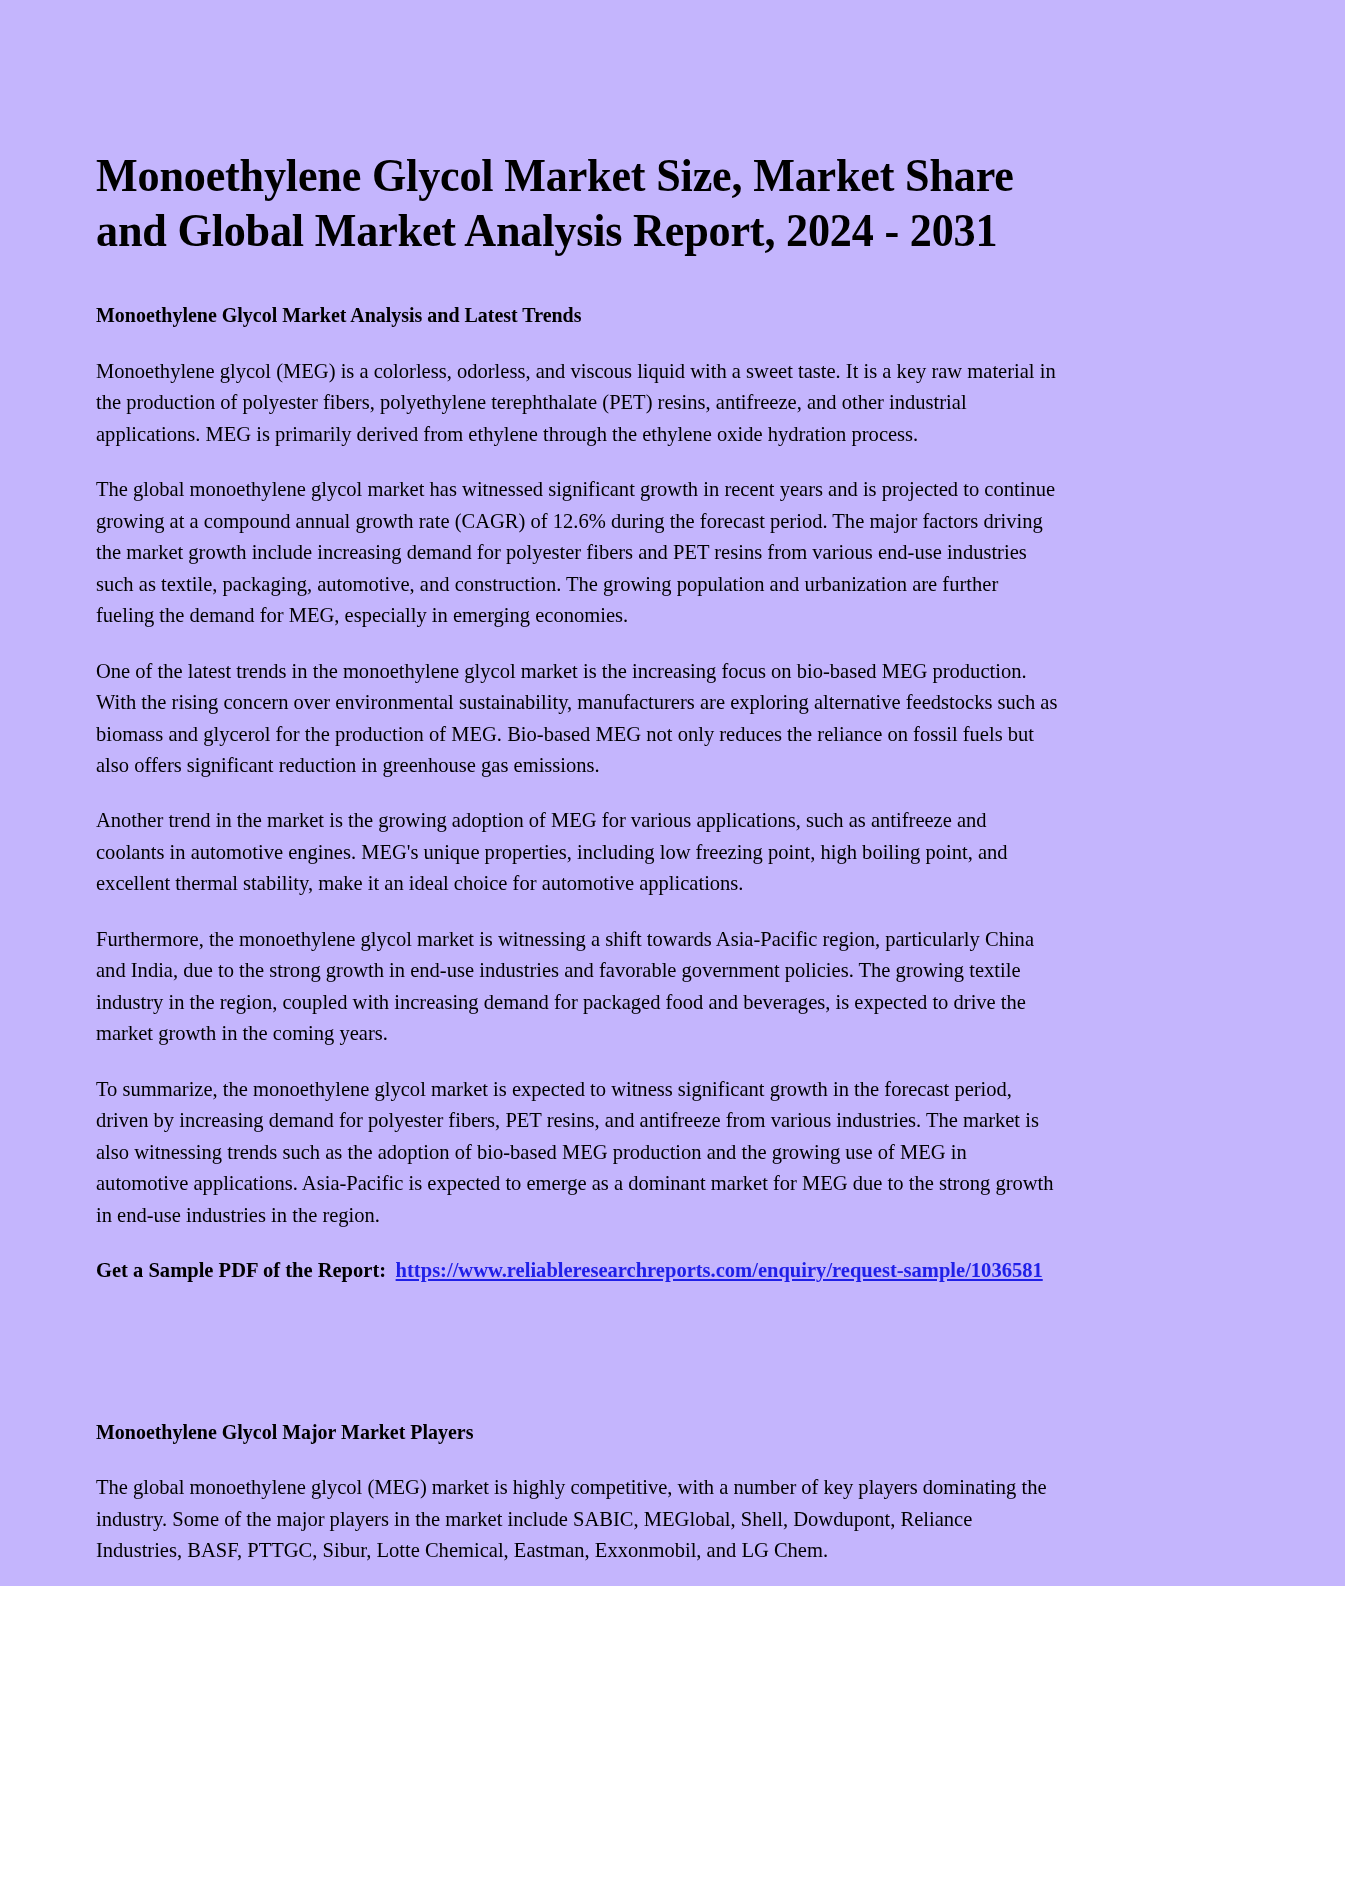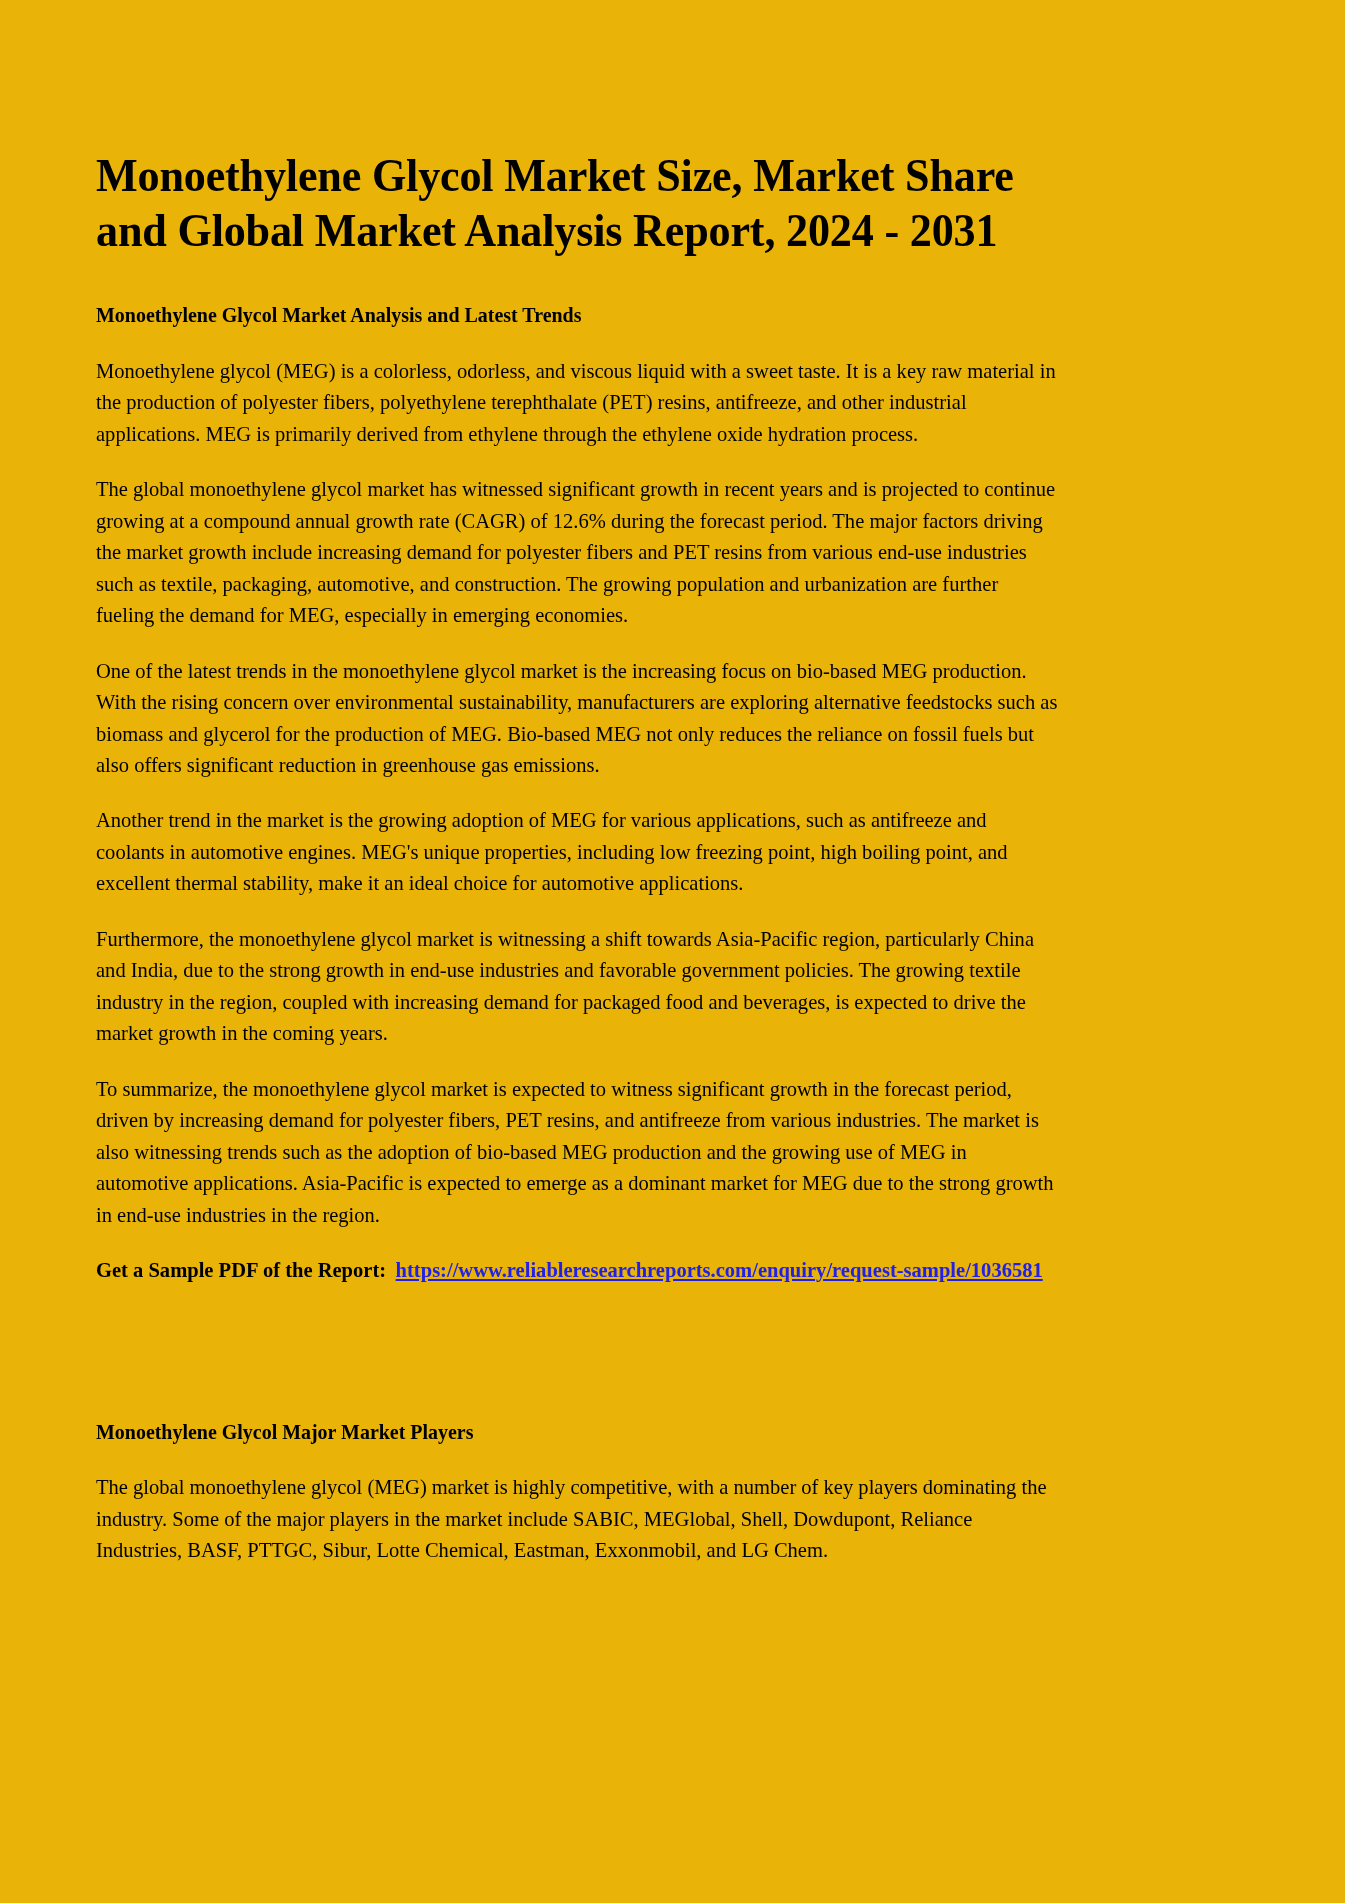--- a/index.html
+++ b/index.html
@@ -9,24 +9,24 @@
   }
   body {
     width: 1345px;
     height: 1903px;
     font-family: "Liberation Serif", "DejaVu Serif", serif;
     color: #000000;
     -webkit-font-smoothing: antialiased;
   }
   .page {
     width: 1345px;
-    height: 1903px;
+    height: 1586px;
     box-sizing: border-box;
     padding: 148px 96px 60px 96px;
-    background: #eab308;
+    background: #c4b5fd;
     position: relative;
   }
   .content {
     width: 962px;
   }
   
   .doc-title {
     font-family: "Liberation Serif", "DejaVu Serif", serif;
     font-weight: bold;
     font-size: 46px;

